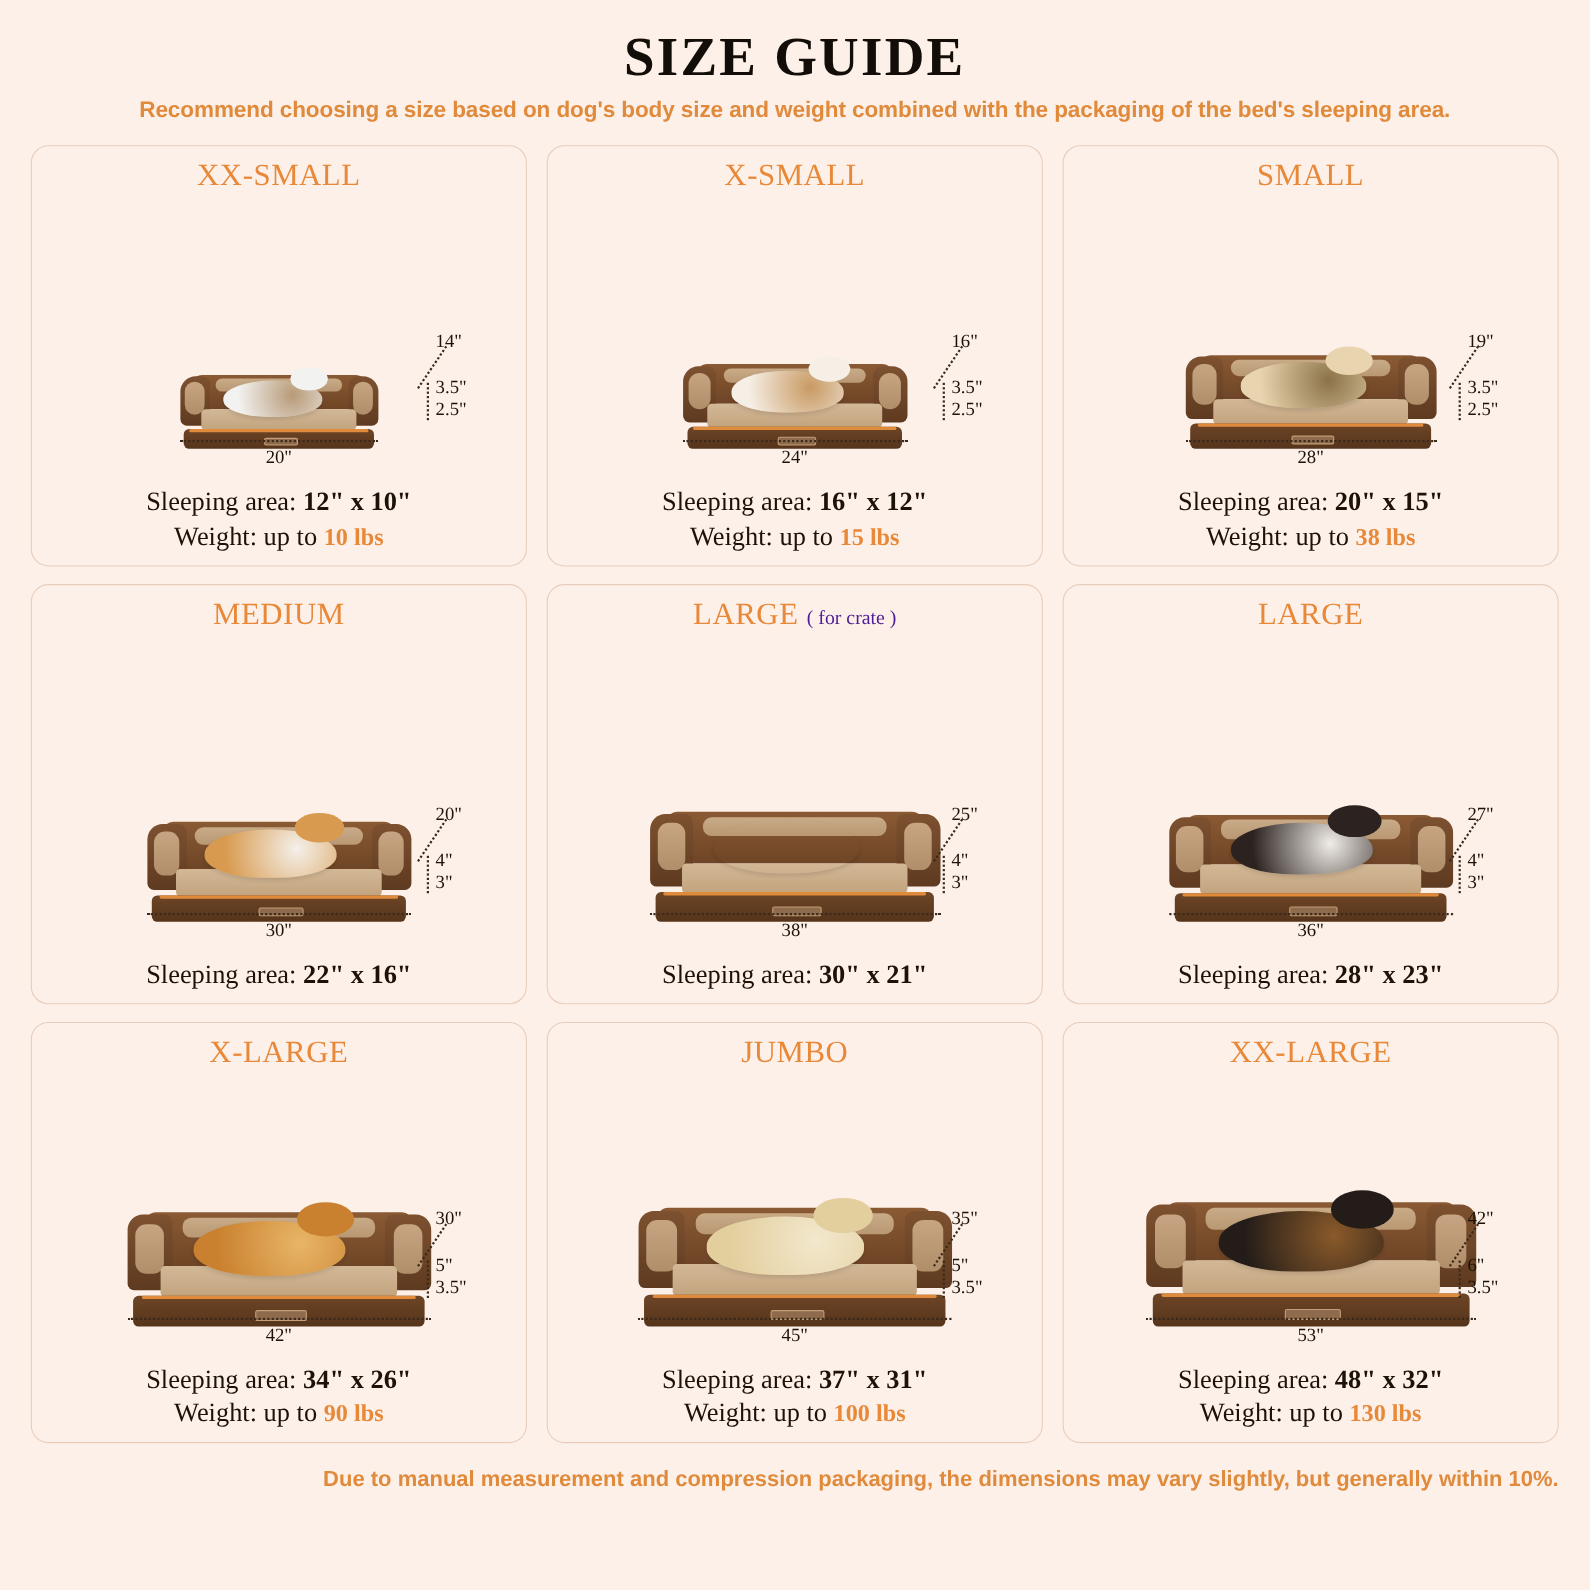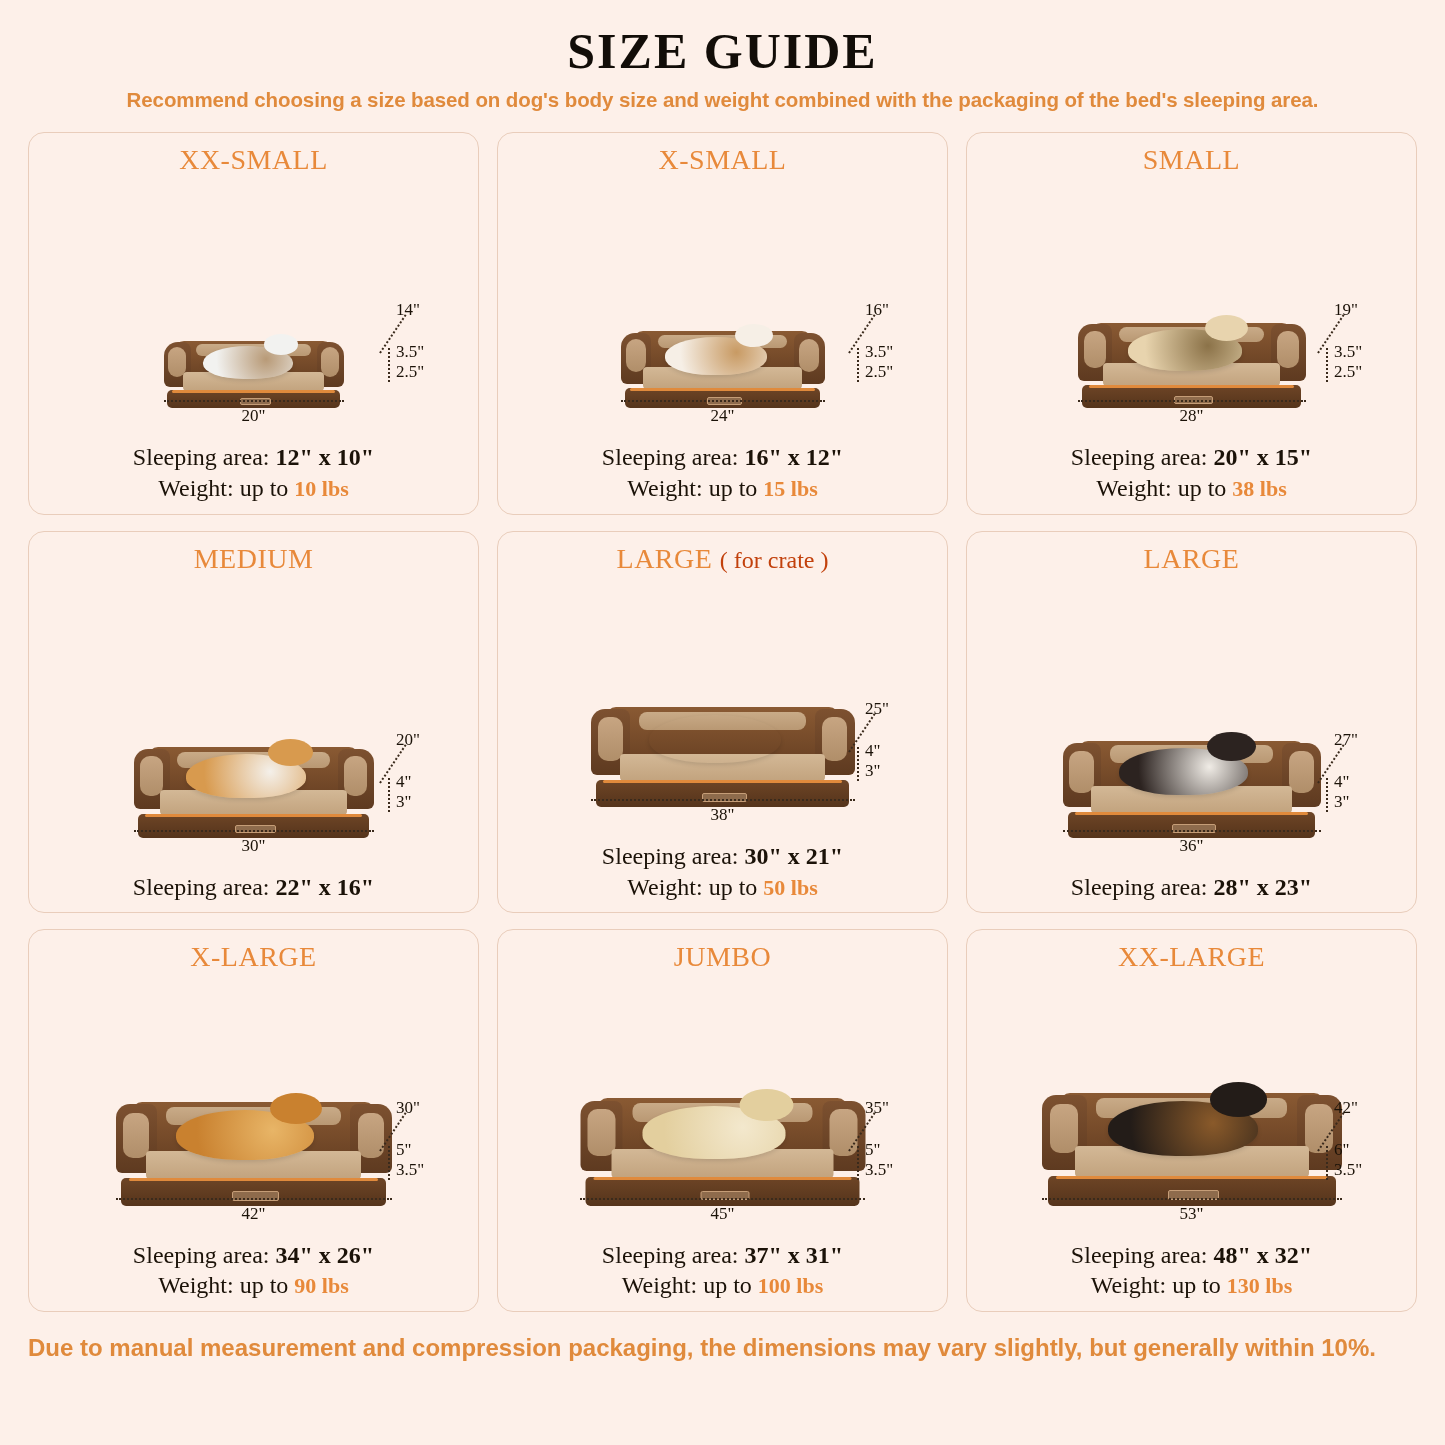--- a/index.html
+++ b/index.html
@@ -59,22 +59,22 @@
   .card-title {
     font-family: Liberation Serif, serif;
     font-size: 28px;
     color: #e8893a;
     letter-spacing: 0.5px;
     text-align: center;
     line-height: 1.1;
     margin-bottom: 2px;
   }
   .card-title .note {
-    font-size: 24px;
-    color: #c2410c;
+    font-size: 18px;
+    color: #4c1d95;
     letter-spacing: 0;
   }
   .illus {
     position: relative;
     width: 100%;
     flex: 1 1 auto;
     min-height: 0;
   }
   .specs {
     width: 100%;
@@ -89,22 +89,22 @@
   }
   .spec-line b {
     font-weight: bold;
   }
   .lbs {
     color: #e8893a;
     font-weight: bold;
     font-size: 22px;
   }
   .footer {
-    text-align: left;
-    font-size: 24px;
+    text-align: right;
+    font-size: 20px;
     font-weight: bold;
     color: #e08a3c;
     margin-top: 22px;
   }
 
   
   .bed-wrap {
     position: absolute;
     left: 50%;
     transform: translateX(-50%);
@@ -414,21 +414,20 @@
           <div class="dims" style="width: 100px; height: 90px;">
             <div class="dim-row" style="top: 0px; left: 22px;">25"</div>
             <div class="dim-row" style="top: 42px; left: 22px;">4"</div>
             <div class="dim-row" style="top: 62px; left: 22px;">3"</div>
             <div class="dot-diag" style="left: 6px; top: 52px; width: 46px; transform: rotate(-56deg);"></div>
             <div class="dotline-v" style="left: 14px; top: 48px; height: 34px;"></div>
           </div>
         </div>
         <div class="specs">
           <div class="spec-line"><span>Sleeping area: </span><b>30" x 21"</b></div>
-          <div class="spec-line"><span>Weight:  up to </span><span class="lbs">50 lbs</span></div>
         </div>
       </div>
       <div class="card">
         <div class="card-title"><span>LARGE</span></div>
         <div class="illus">
           <div class="bed-wrap" style="width: 258px; height: 103px;">
             <div class="bed">
               <div class="back">
                 <div class="backinner"></div>
               </div>

